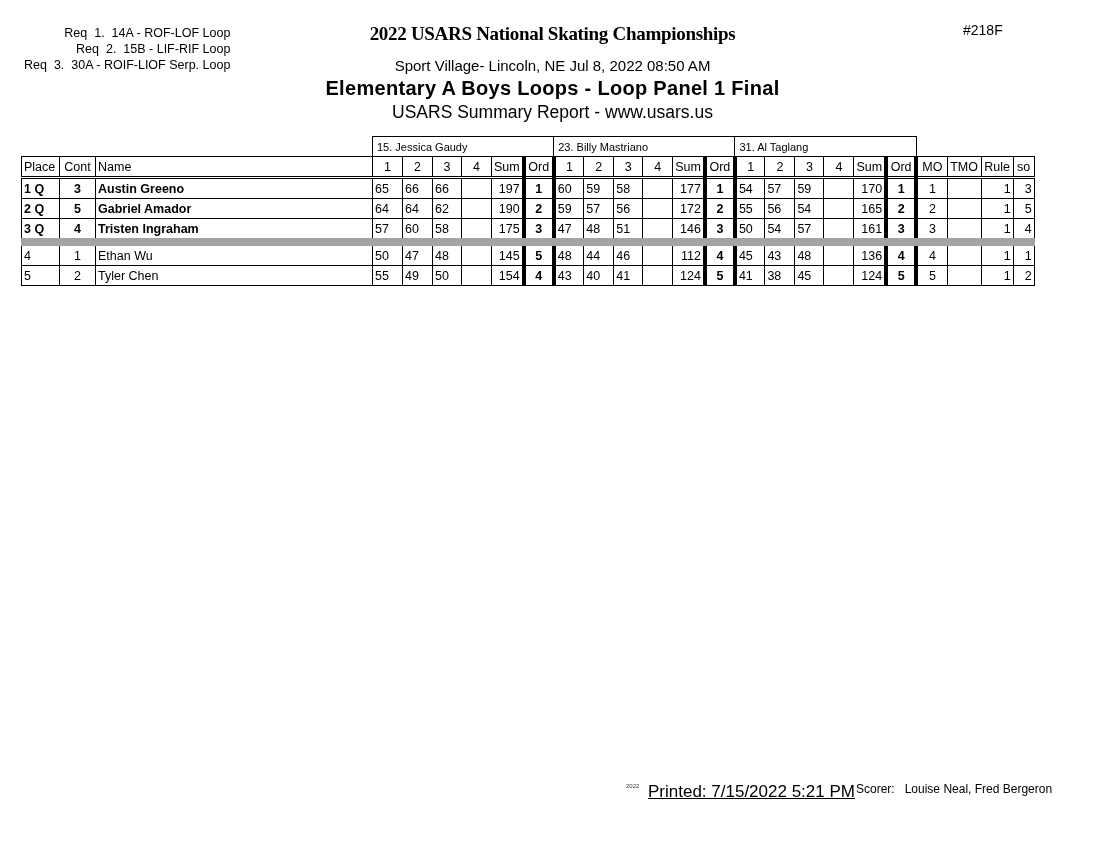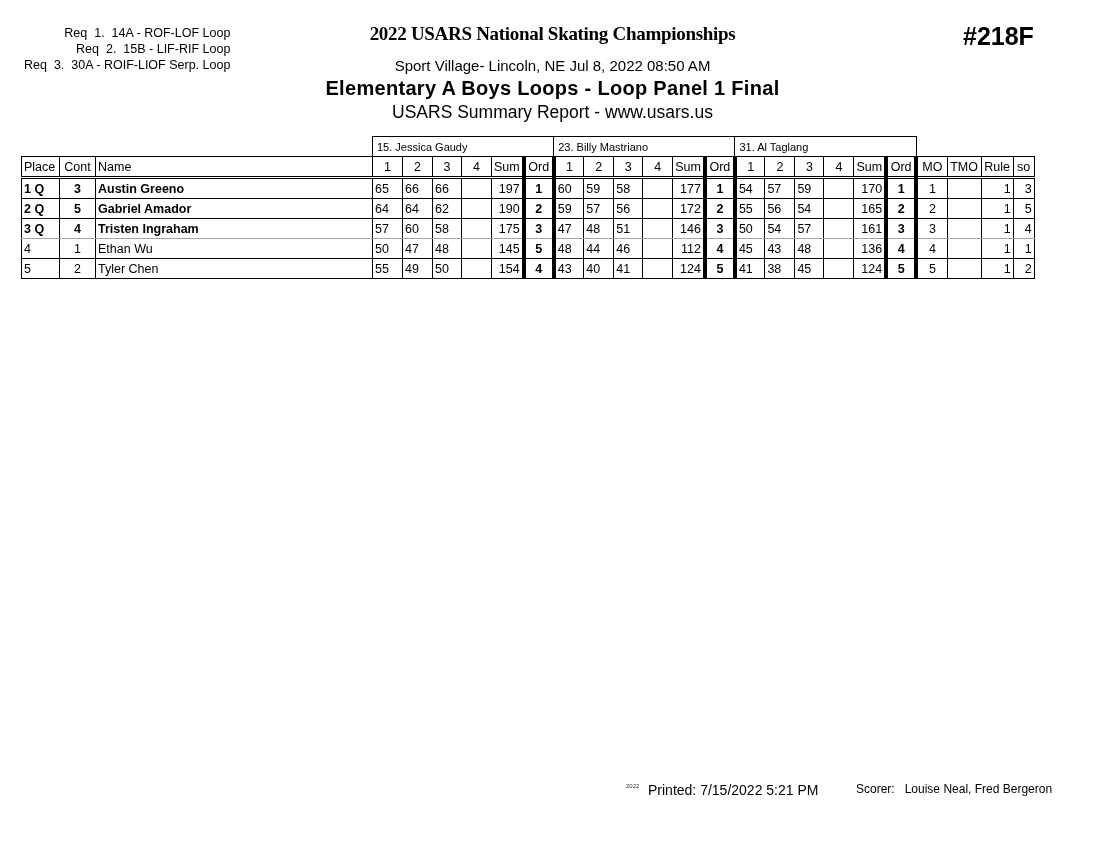--- a/index.html
+++ b/index.html
@@ -4,40 +4,40 @@
 <style>
   html, body { margin: 0; padding: 0; background: #ffffff; }
   body { width: 1100px; height: 850px; position: relative; font-family: "Liberation Sans", sans-serif; color: #000; overflow: hidden; }
   .reqs { position: absolute; left: 24px; top: 25px; font-size: 12.5px; line-height: 16px; }
   .req { white-space: pre; text-align: right; }
   .header { position: absolute; left: 280px; width: 545px; top: 22px; text-align: center; }
   .h-title { font-size: 19px; font-weight: bold; line-height: 24px; letter-spacing: -0.3px; font-family: Liberation Serif, serif; }
   .h-sub { font-size: 15px; line-height: 16px; margin-top: 12px; }
   .h-event { font-size: 20px; font-weight: bold; line-height: 28px; letter-spacing: 0.3px; }
   .h-report { font-size: 17.5px; line-height: 20px; }
-  .event-no { position: absolute; left: 963px; top: 22px; font-size: 25px; font-weight: bold; }
+  .event-no { position: absolute; left: 963px; top: 22px; font-size: 14px; font-weight: normal; }
 
   table.res { position: absolute; left: 21px; top: 136px; border-collapse: collapse; font-size: 12.5px; table-layout: fixed; }
   table.res td { border: 1px solid #000; height: 19px; padding: 0 2px; white-space: nowrap; overflow: hidden; }
   table.res tr.judges td { height: 19px; font-size: 11px; padding-left: 4px; vertical-align: middle; }
   table.res td.blank { border: none; }
   table.res tr.colhead td { text-align: center; border-bottom: 3px double #000; }
   table.res tr.colhead td.left { text-align: left; }
   table.res td.c { text-align: center; }
   table.res td.r { text-align: right; }
   table.res td.l { text-align: left; }
   table.res td.ord { font-weight: bold; text-align: center; border-left: 4px solid #000; }
   table.res td.jstart { border-left: 4px solid #000; }
   table.res tr.colhead td.ordh { border-left: 4px solid #000; }
   table.res tr.bold td { font-weight: bold; }
   table.res tr.bold td.sc { font-weight: normal; }
-  table.res tr.cut td { border-bottom: 1px solid #a3a3a3; }
+  table.res tr.cut td { border-bottom: 8px solid #a3a3a3; }
 
   .footer-mark { position: absolute; left: 626px; top: 783px; font-size: 6px; color: #333; }
-  .footer-printed { position: absolute; left: 648px; top: 782px; font-size: 14px; }
+  .footer-printed { position: absolute; left: 648px; top: 782px; font-size: 17px; text-decoration: underline; }
   .footer-scorer { position: absolute; left: 856px; top: 782px; font-size: 12px; white-space: pre; }
 </style>
 </head>
 <body>
 
 <div class="reqs">
   <div class="req">Req  1.  14A - ROF-LOF Loop</div>
   <div class="req">Req  2.  15B - LIF-RIF Loop</div>
   <div class="req">Req  3.  30A - ROIF-LIOF Serp. Loop</div>
 </div>

